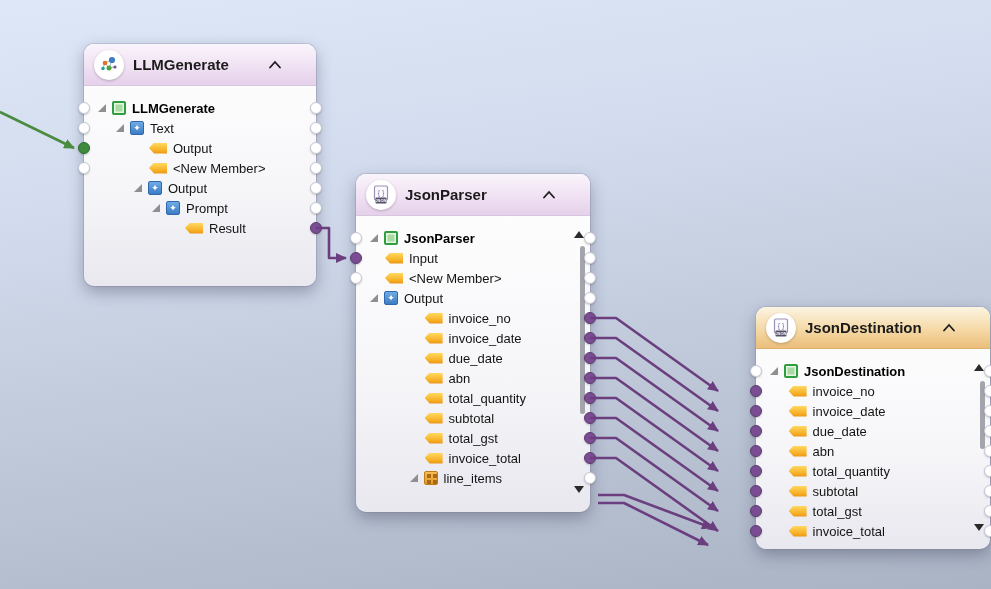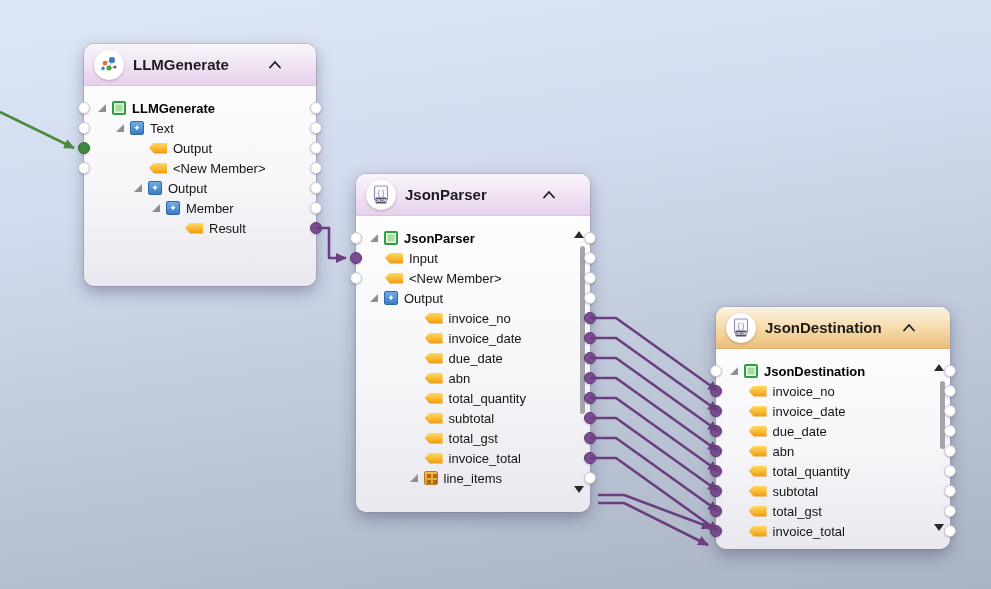--- a/index.html
+++ b/index.html
@@ -87,21 +87,21 @@
         <span class="rlabel">&lt;New Member&gt;</span>
       </div>
       <div class="trow" style="top: 134px; left: 50px;">
         <span class="exp"></span>
         <span class="ic ic-blue">✦</span>
         <span class="rlabel">Output</span>
       </div>
       <div class="trow" style="top: 154px; left: 68px;">
         <span class="exp"></span>
         <span class="ic ic-blue">✦</span>
-        <span class="rlabel">Member</span>
+        <span class="rlabel">Prompt</span>
       </div>
       <div class="trow" style="top: 174px; left: 101px;">
         <span class="ic ic-field"></span>
         <span class="rlabel">Result</span>
       </div>
       <div class="port" style="left: -6px; top: 58px;"></div>
       <div class="port" style="left: -6px; top: 78px;"></div>
       <div class="port green" style="left: -6px; top: 98px;"></div>
       <div class="port" style="left: -6px; top: 118px;"></div>
       <div class="port" style="left: 226px; top: 58px;"></div>
@@ -197,21 +197,21 @@
       <div class="port purple" style="left: 228px; top: 218px;"></div>
       <div class="port purple" style="left: 228px; top: 238px;"></div>
       <div class="port purple" style="left: 228px; top: 258px;"></div>
       <div class="port purple" style="left: 228px; top: 278px;"></div>
       <div class="port" style="left: 228px; top: 298px;"></div>
       <div class="sarr up" style="left: 218px; top: 57px;"></div>
       <div class="sthumb" style="left: 224px; top: 72px; height: 168px;"></div>
       <div class="sarr down" style="left: 218px; top: 312px;"></div>
     </div>
 
-  <div class="node" id="jsondestination" style="left: 716px; top: 307px; width: 234px; height: 242px;">
+  <div class="node" id="jsondestination" style="left: 756px; top: 307px; width: 234px; height: 242px;">
     <div class="node-header amber">
       <div class="hicon">
         <svg width="18" height="20" viewBox="0 0 18 20">
           <rect x="2.5" y="1" width="13" height="14" rx="1.5" fill="#fbfaff" stroke="#9b8fb5" stroke-width="1.2"></rect>
           <text x="9" y="9.5" font-size="7" fill="#7a6fa0" text-anchor="middle">{ }</text>
           <rect x="3.5" y="12.5" width="11" height="6" rx="1" fill="#57506b"></rect>
           <text x="9" y="17.3" font-size="4" fill="#ffffff" text-anchor="middle" font-weight="bold">JSON</text>
         </svg>
       </div>
       <span class="node-title">JsonDestination</span>

